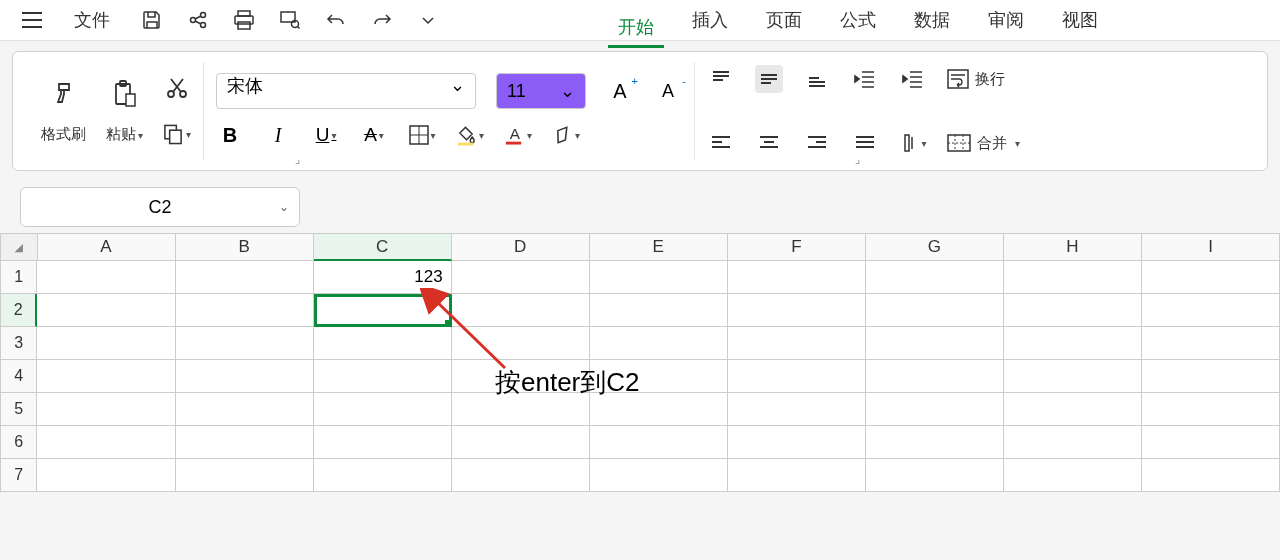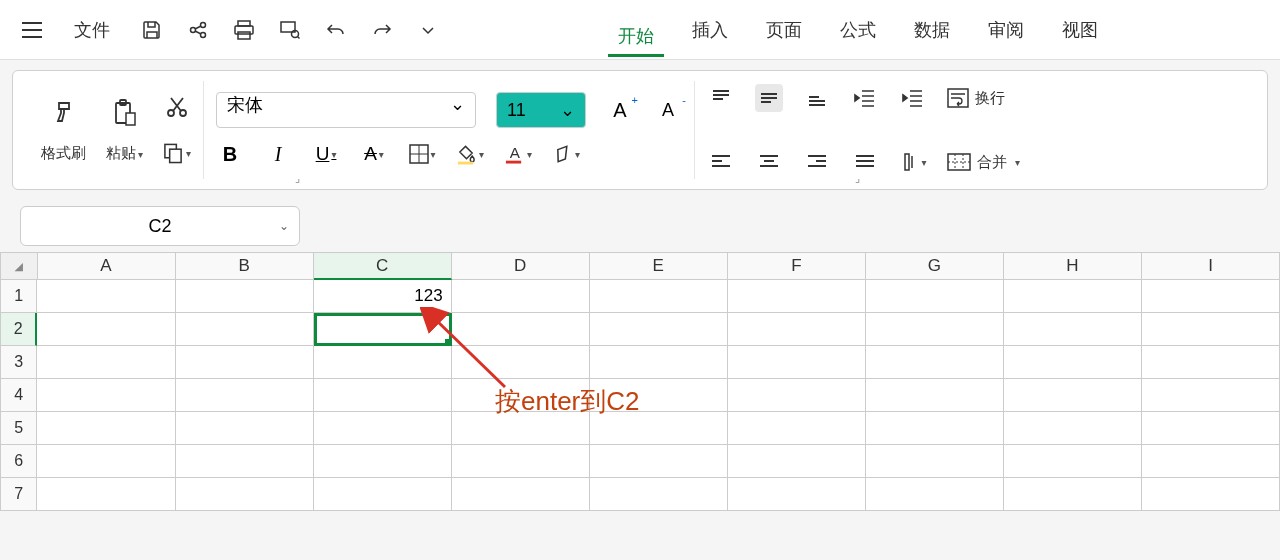--- a/index.html
+++ b/index.html
@@ -1,33 +1,33 @@
 <!DOCTYPE html>
 <html><head>
 <meta charset="utf-8">
 <style>
 * { box-sizing: border-box; margin: 0; padding: 0; }
 body { font-family: "Microsoft YaHei", sans-serif; background: #f5f5f5; width: 1280px; height: 560px; overflow: hidden; }
 
-.menubar { height: 60px; background: #fff; display: flex; align-items: center; padding: 0 18px; gap: 18px; border-bottom: 1px solid #e0e0e0; font-size: 18px; }
+.menubar { height: 41px; background: #fff; display: flex; align-items: center; padding: 0 18px; gap: 18px; border-bottom: 1px solid #e0e0e0; font-size: 18px; }
 .menubar .icon-btn { width: 28px; height: 28px; display: flex; align-items: center; justify-content: center; cursor: pointer; color: #333; }
 .menubar .menu-item { padding: 4px 10px; cursor: pointer; color: #333; }
 .menubar .menu-item.active { color: #0e8a3d; border-bottom: 3px solid #0e8a3d; padding-bottom: 6px; margin-top: 18px; }
 .menubar .gap { width: 130px; }
 
 .ribbon { background: #fff; border: 1px solid #d0d0d0; border-radius: 6px; margin: 10px 12px; padding: 10px 16px; display: flex; align-items: center; gap: 0; height: 120px; position: relative; }
 .ribbon-group { display: flex; flex-direction: column; gap: 12px; padding: 0 12px; border-right: 1px solid #e5e5e5; height: 100%; justify-content: center; }
 .ribbon-group:last-child { border-right: none; gap: 36px; }
 .ribbon-row { display: flex; align-items: center; gap: 20px; }
 .ribbon-btn { display: flex; flex-direction: column; align-items: center; gap: 16px; cursor: pointer; font-size: 15px; color: #333; }
 .ribbon-btn .ic { width: 30px; height: 30px; display: flex; align-items: center; justify-content: center; }
 .small-btn { width: 28px; height: 28px; display: flex; align-items: center; justify-content: center; cursor: pointer; }
 .dropdown-arrow { font-size: 10px; margin-left: 2px; color: #555; }
 .font-select { border: 1px solid #ccc; border-radius: 4px; height: 36px; width: 260px; padding: 0 10px; display: flex; justify-content: space-between; font-size: 18px; background: #fff; cursor: pointer; }
-.size-select { border: 1px solid #ccc; border-radius: 4px; height: 36px; width: 90px; padding: 0 10px; display: flex; align-items: center; justify-content: space-between; font-size: 18px; background: #14b8a6; cursor: pointer; }
+.size-select { border: 1px solid #ccc; border-radius: 4px; height: 36px; width: 90px; padding: 0 10px; display: flex; align-items: center; justify-content: space-between; font-size: 18px; background: #8b5cf6; cursor: pointer; }
 .corner-mark { position: absolute; bottom: 4px; font-size: 11px; color: #888; cursor: pointer; }
 .align-btn.active { background: #e8e8e8; border-radius: 4px; padding: 4px; }
 
 .namebox-row { display: flex; align-items: center; gap: 30px; padding: 8px 12px; height: 52px; margin-left: 8px; }
 .namebox { border: 1px solid #ccc; border-radius: 6px; height: 40px; width: 280px; display: flex; align-items: center; justify-content: center; position: relative; font-size: 18px; background: #fff; }
 .namebox .dd { position: absolute; right: 10px; font-size: 12px; color: #666; }
 .formula-bar { border: 1px solid #ccc; border-radius: 6px; height: 40px; flex: 1; display: flex; align-items: center; padding: 0 14px; gap: 16px; background: #fff; }
 .formula-bar .ic { color: #666; }
 
 .grid-area { position: relative; }
@@ -36,21 +36,21 @@
 .col-header { width: 140px; border: 1px solid #ccc; border-left: none; background: #f9f9f9; display: flex; align-items: center; justify-content: center; font-size: 17px; color: #333; }
 .col-header.active { background: #e8f5ed; border-bottom: 2px solid #0e8a3d; }
 .grid-rows { }
 .grid-row { display: flex; height: 33px; }
 .row-header { width: 38px; border: 1px solid #ccc; border-top: none; background: #f9f9f9; display: flex; align-items: center; justify-content: center; font-size: 16px; color: #333; }
 .row-header.active { background: #e8f5ed; border-right: 2px solid #0e8a3d; }
 .cell { width: 140px; border: 1px solid #ccc; border-top: none; border-left: none; background: #fff; display: flex; align-items: center; justify-content: flex-end; padding: 0 8px; font-size: 17px; position: relative; }
 .cell.selected { border: 3px solid #0e8a3d; }
 .fill-handle { position: absolute; right: -4px; bottom: -4px; width: 8px; height: 8px; background: #0e8a3d; }
 
-.annotation { position: absolute; color: #c2410c; font-size: 26px; font-weight: 500; }
+.annotation { position: absolute; color: #000000; font-size: 26px; font-weight: 500; }
 .arrow-svg { position: absolute; pointer-events: none; }
 svg { display: block; }
 </style>
 </head>
 <body>
 
 <div class="menubar">
   <span class="icon-btn">
       <svg width="20" height="16" viewBox="0 0 20 16">
         <path d="M0 1h20M0 8h20M0 15h20" stroke="#333" stroke-width="2"></path>

